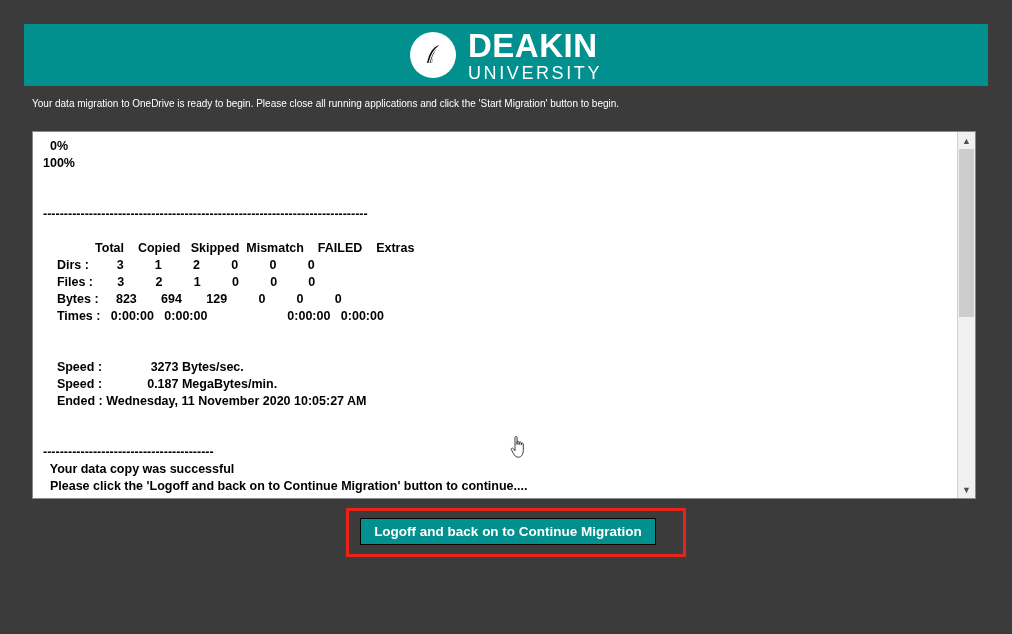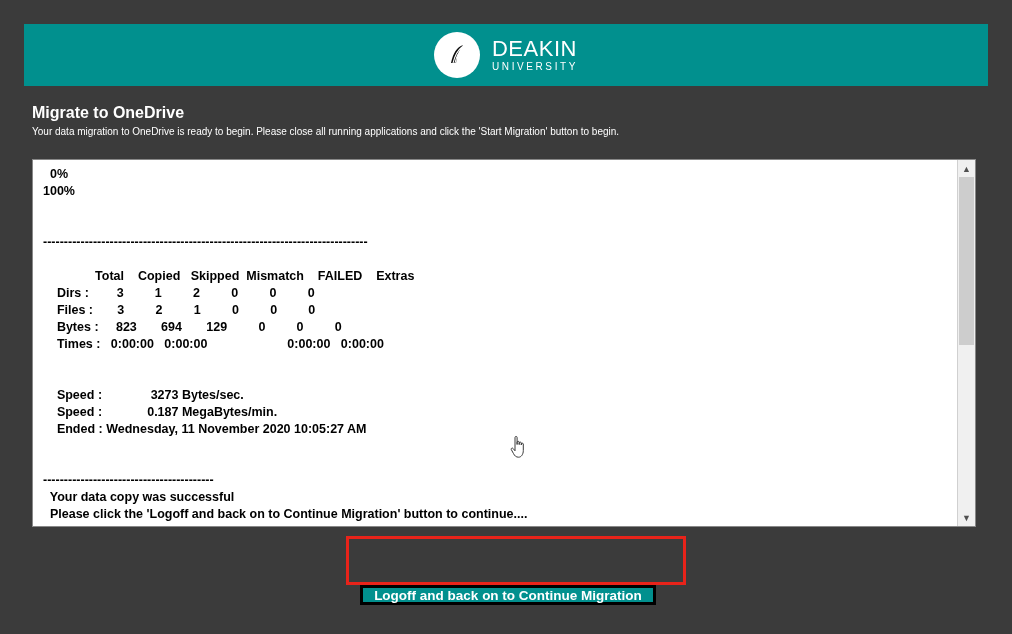--- a/index.html
+++ b/index.html
@@ -46,27 +46,27 @@
     background: #ffffff;
     display: flex;
     align-items: center;
     justify-content: center;
   }
   .logo-text {
     color: #ffffff;
     line-height: 1;
   }
   .logo-text .l1 {
-    font-size: 22px;
-    font-weight: normal;
+    font-size: 33px;
+    font-weight: bold;
     letter-spacing: 0.5px;
     display: block;
   }
   .logo-text .l2 {
-    font-size: 10px;
+    font-size: 18px;
     letter-spacing: 2.6px;
     display: block;
     margin-top: 2px;
   }
   
   .body {
     padding: 12px 0 0 6px;
     color: #ffffff;
   }
   .page-title {
@@ -156,32 +156,31 @@
     width: 340px;
     height: 49px;
     border: 3px solid #e8231a;
     box-sizing: border-box;
   }
   .main-btn {
     position: absolute;
     left: 330px;
     top: 13px;
     width: 296px;
-    height: 20px;
+    height: 27px;
     background: #01908e;
     color: #ffffff;
-    border: 3px solid #000000;
+    border: 1px solid #000000;
     font-size: 13.5px;
     font-weight: bold;
     font-family: "Liberation Sans", sans-serif;
     cursor: pointer;
     display: flex;
     align-items: center;
     justify-content: center;
-    margin-top: 39px;
   }
   
   .cursor {
     position: absolute;
     left: 508px;
     top: 432px;
     width: 22px;
     height: 28px;
     pointer-events: none;
   }
@@ -203,21 +202,20 @@
           </svg>
         </span>
         <span class="logo-text">
           <span class="l1">DEAKIN</span>
           <span class="l2">UNIVERSITY</span>
         </span>
       </div>
     </div>
 
     <div class="body">
-      <div class="page-title">Migrate to OneDrive</div>
       <div class="page-sub">Your data migration to OneDrive is ready to begin. Please close all running applications and click the 'Start Migration' button to begin.</div>
 
       <div class="log-outer">
         <div class="log-text">  0%
 100%
 
 
 ------------------------------------------------------------------------------
 
                Total    Copied   Skipped  Mismatch    FAILED    Extras

